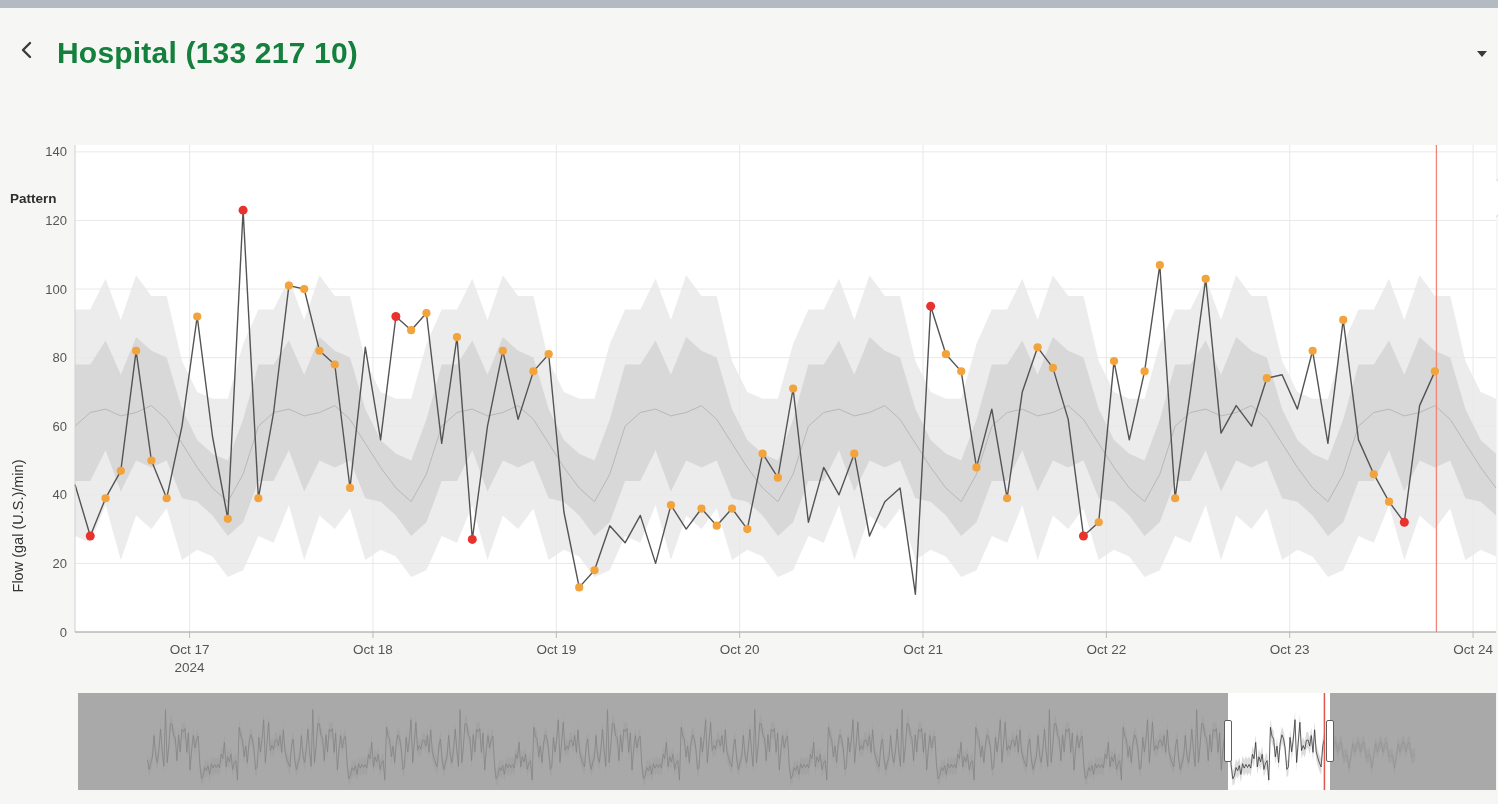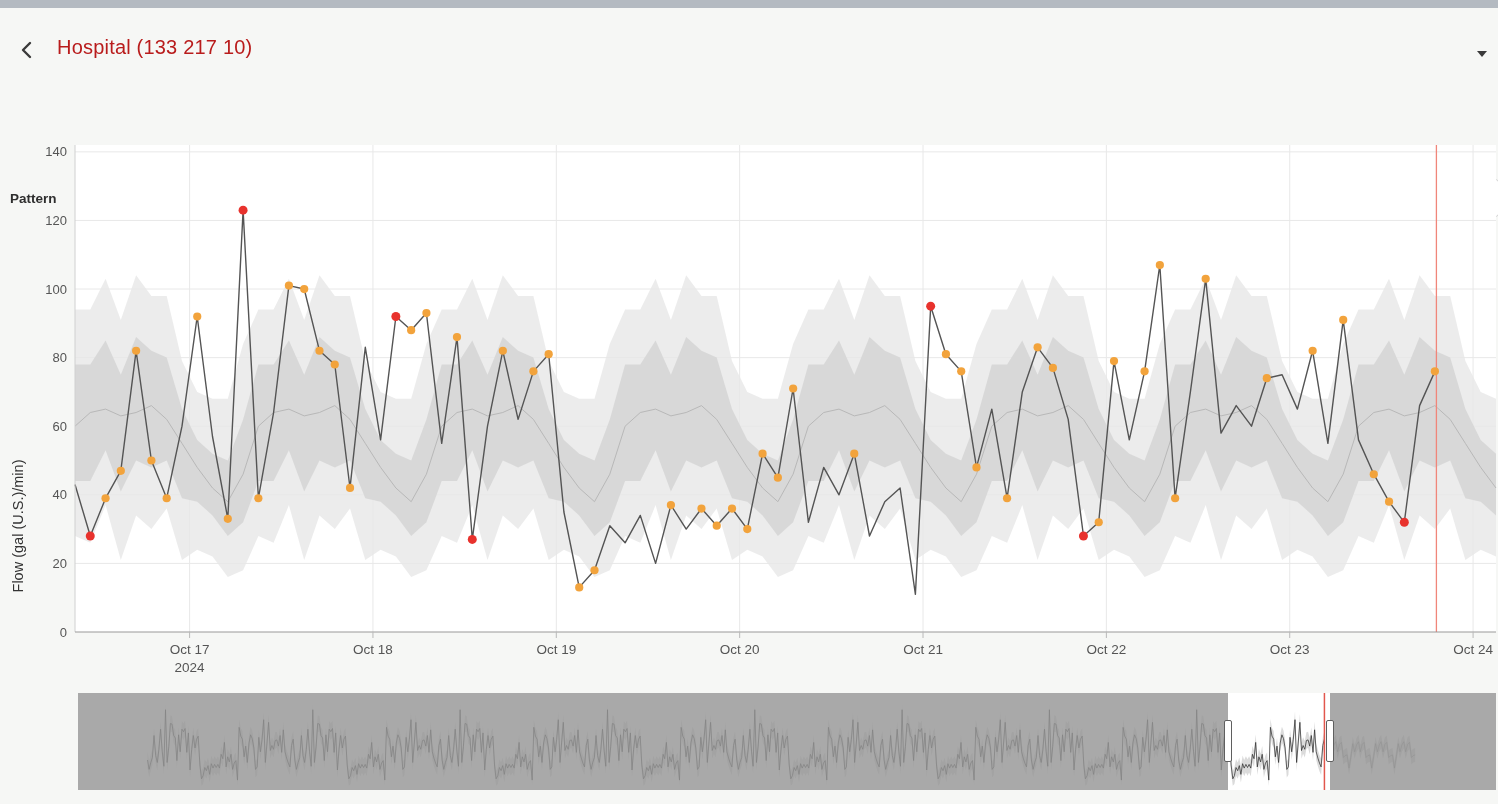--- a/index.html
+++ b/index.html
@@ -1,21 +1,21 @@
 <!DOCTYPE html>
 <html><head>
 <meta charset="utf-8">
 <style>
   * { margin:0; padding:0; box-sizing:border-box; }
   html,body { width:1498px; height:804px; overflow:hidden; }
   body { background:#f6f7f5; font-family:"Liberation Sans", sans-serif; color:#3d3d3d; position:relative; }
   .top-strip { position:absolute; left:0; top:0; width:1498px; height:8px; background:#b4bac1; }
   .header { position:absolute; left:0; top:8px; width:1498px; height:78px; }
   .back-btn { position:absolute; left:10px; top:26px; width:34px; height:34px; background:transparent; border:none; cursor:pointer; }
-  .page-title { position:absolute; left:57px; top:28px; font-size:20px; font-weight:400; color:#b91c1c; letter-spacing:0.2px; }
+  .page-title { position:absolute; left:57px; top:28px; font-size:30px; font-weight:700; color:#15803d; letter-spacing:0.2px; }
   .header-caret { position:absolute; right:6px; top:36px; width:16px; height:12px; cursor:pointer; }
   .toolbar { position:absolute; left:0; top:86px; width:1252px; height:50px;padding-left:8px; }
   .tb-label { position:absolute; top:94px; height:37px; line-height:37px; font-size:13.5px; font-weight:700; color:#2e2e2e; }
   .select { position:absolute; top:94px; height:37px; background:#fff; border:1px solid #8f8f8f; border-radius:4px; display:flex; align-items:center; justify-content:space-between; padding:0 10px 0 12px; font-size:13.5px; color:#333; cursor:pointer; }
   .btn-group { position:absolute; top:93px; height:38px; display:flex; background:#fff; border:1px solid #c9c9c9; border-radius:4px; overflow:hidden; }
   .btn { height:100%; background:#fff; border:none; border-left:1px solid #d6d6d6; display:flex; align-items:center; justify-content:center; cursor:pointer; color:#333; }
   .btn:first-child { border-left:none; }
   .btn .excl { font-size:17px; font-weight:700; color:#2e2e2e; }
   .chart-wrap { position:absolute; left:0; top:140px; width:1498px; height:550px; }
   .y-title { position:absolute; left:-212px; top:378px; width:460px; text-align:center; font-size:14.5px; color:#333; transform:rotate(-90deg); }

